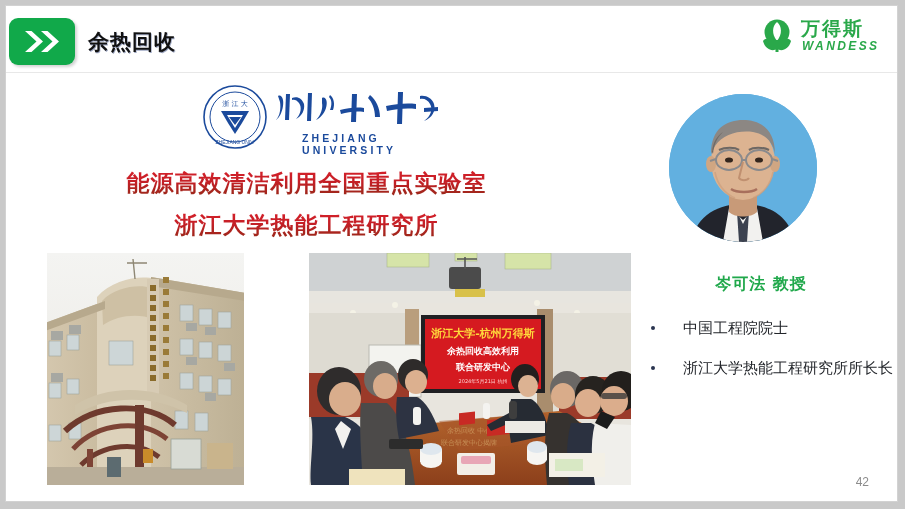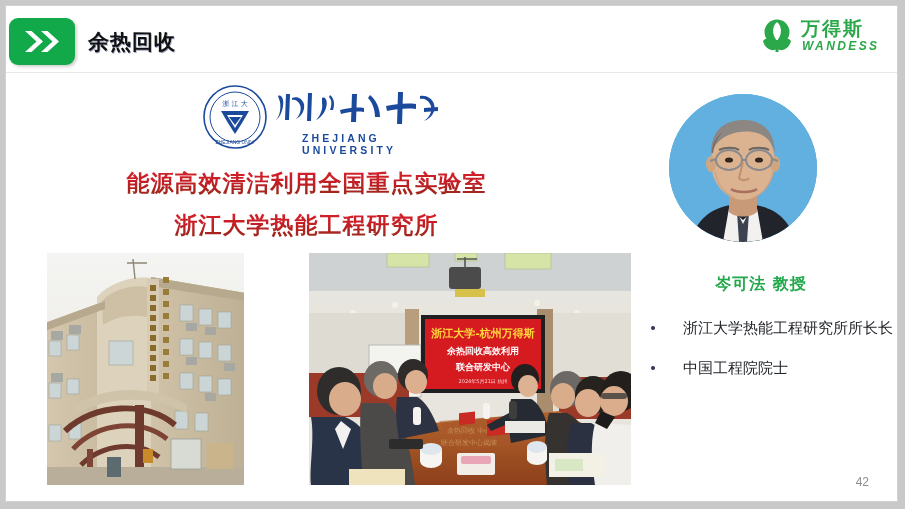--- a/index.html
+++ b/index.html
@@ -423,18 +423,18 @@
       <path d="M62 95 C68 99 82 99 88 95" stroke="#a86f5c" stroke-width="2.4" fill="none"></path>
 
       <path d="M46 78 C48 90 56 100 66 104" stroke="#c99b79" stroke-width="1.6" fill="none" opacity="0.6"></path>
       <path d="M104 78 C102 90 94 100 84 104" stroke="#c99b79" stroke-width="1.6" fill="none" opacity="0.6"></path>
     </svg>
   </div>
 
   <div class="prof-name">岑可法 教授</div>
 
   <div class="bullets">
+    <div class="bul">中国工程院院士</div>
     <div class="bul">浙江大学热能工程研究所所长长</div>
-    <div class="bul">中国工程院院士</div>
   </div>
 
   <div class="pageno">42</div>
 </div>
 
 </body></html>

